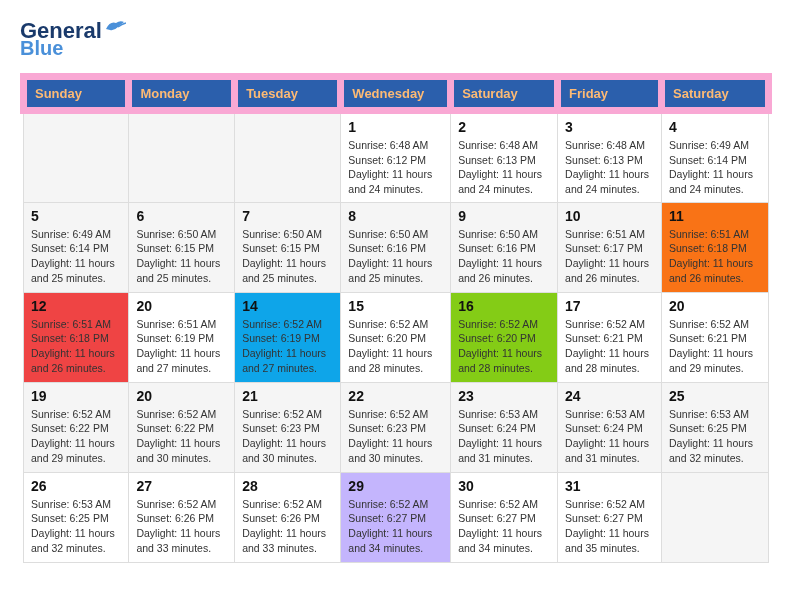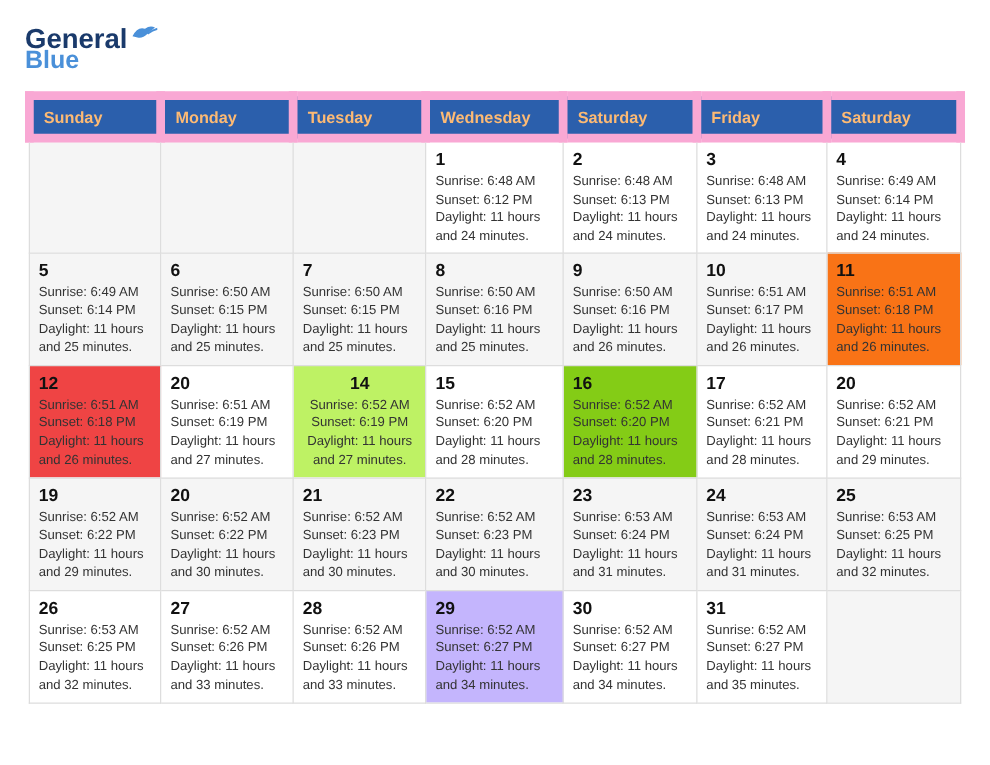--- a/index.html
+++ b/index.html
@@ -216,21 +216,21 @@
 Daylight: 11 hours
 and 26 minutes.</div>
         </td>
         <td style="background-color: rgb(255, 255, 255);">
           <span class="day-number">20</span>
           <div class="day-info" style="white-space: pre-line;">Sunrise: 6:51 AM
 Sunset: 6:19 PM
 Daylight: 11 hours
 and 27 minutes.</div>
         </td>
-        <td style="background-color: #bef264; text-align: center;">
+        <td style="background-color: #0ea5e9;">
           <span class="day-number">14</span>
           <div class="day-info" style="white-space: pre-line;">Sunrise: 6:52 AM
 Sunset: 6:19 PM
 Daylight: 11 hours
 and 27 minutes.</div>
         </td>
         <td style="background-color: rgb(255, 255, 255);">
           <span class="day-number">15</span>
           <div class="day-info" style="white-space: pre-line;">Sunrise: 6:52 AM
 Sunset: 6:20 PM

